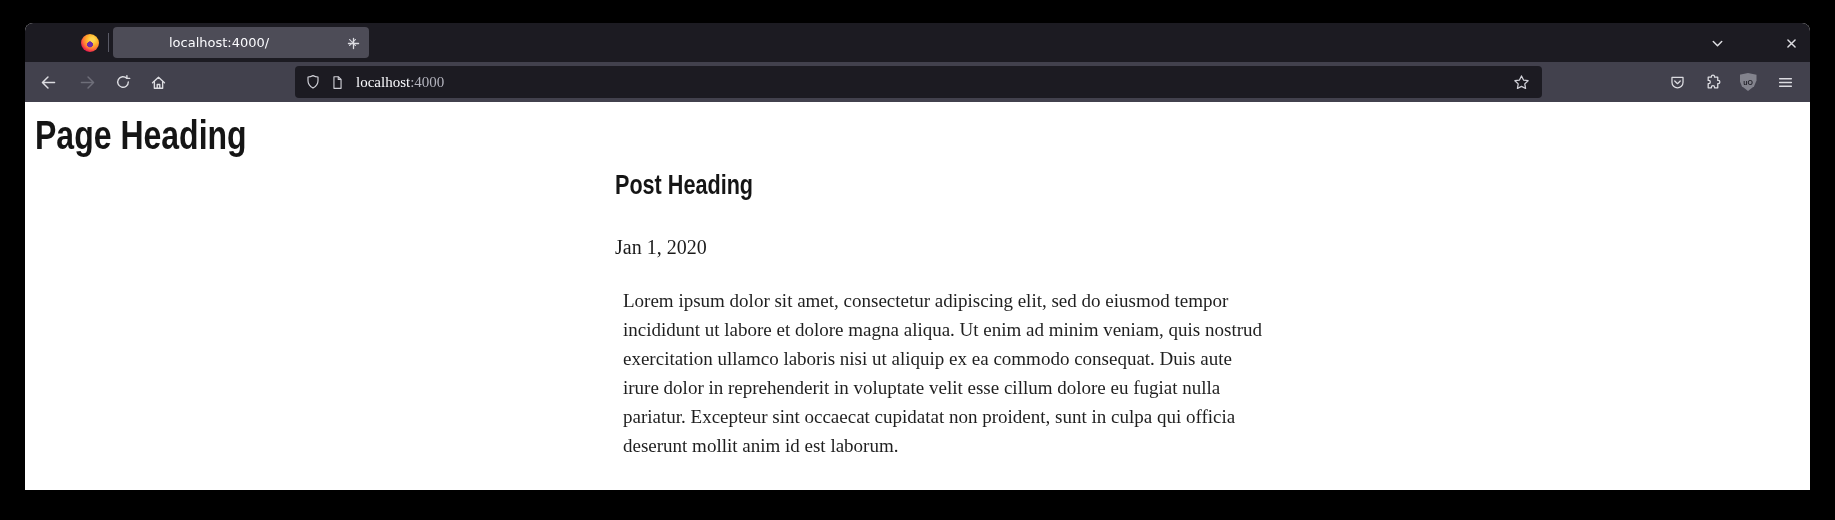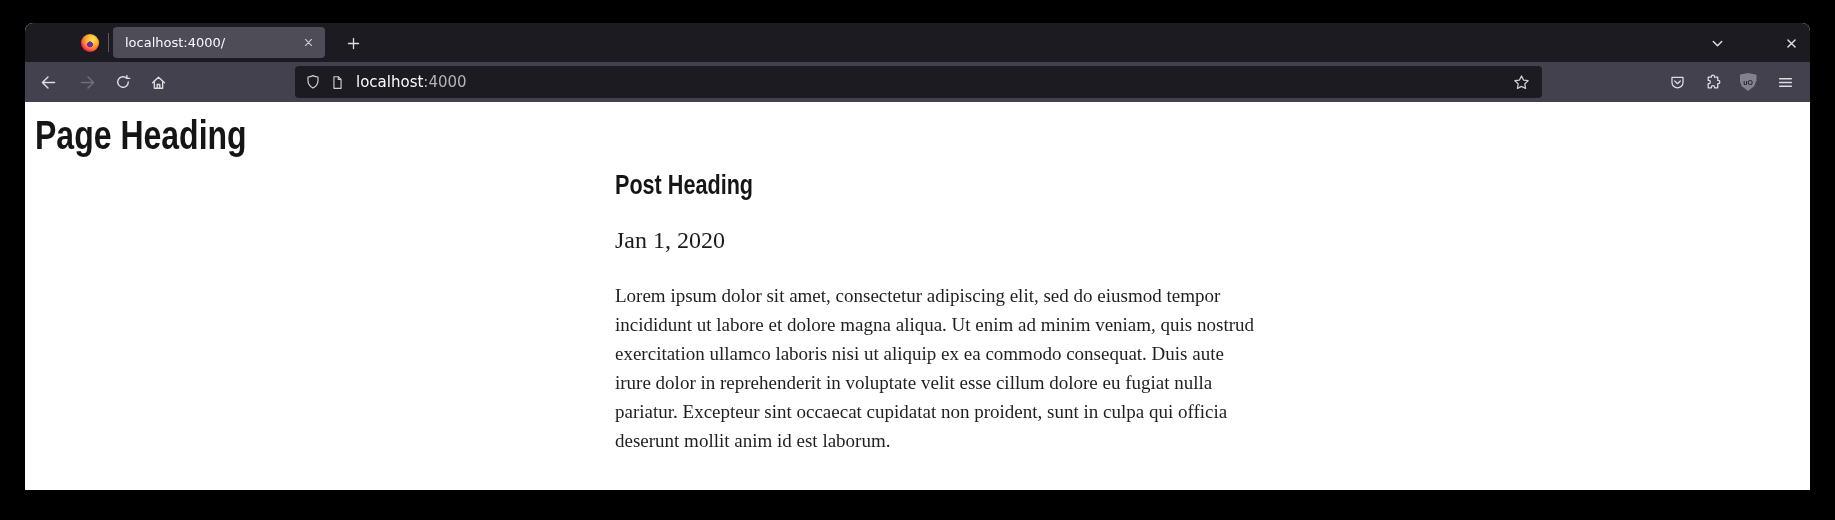--- a/index.html
+++ b/index.html
@@ -10,42 +10,42 @@
   
   .tab-bar{position:absolute;left:0;top:0;width:100%;height:39px;background:var(--tabbar-bg,#1c1b22);}
   .ffview{position:absolute;left:52px;top:7px;width:26px;height:26px;border-radius:4px;
           display:flex;align-items:center;justify-content:center;background:none;border:none;padding:0;cursor:pointer;}
   .fx-logo{width:18px;height:18px;border-radius:50%;
      background:
        radial-gradient(circle at 50% 58%, #6f2da8 0 21%, rgba(0,0,0,0) 23%),
        radial-gradient(circle at 63% 32%, #ffd64f 0 12%, #ffb129 34%, #ff7139 56%, #e8174f 76%, #a40a6b 100%);}
   .tab-sep{position:absolute;left:83px;top:10px;width:1px;height:19px;background:#5a5a66;}
   .tab{position:absolute;left:88px;top:4px;width:212px;height:31px;border-radius:4px;
-       background:var(--tab-bg,#4d4c57);display:flex;align-items:center;cursor:pointer;}
+       background:var(--tab-bg,#4d4c57);display:flex;align-items:center;cursor:pointer;padding-left:44px;}
   .tab-title{margin-left:12px;font-size:13px;color:var(--ui-text,#fbfbfe);flex:1;
        white-space:nowrap;overflow:hidden;}
   .tab-close{background:none;border:none;padding:0;margin-right:8px;width:18px;height:18px;
        display:flex;align-items:center;justify-content:center;color:#cfcfd8;cursor:pointer;}
   .icon-btn{position:absolute;background:none;border:none;padding:0;width:28px;height:28px;
        display:flex;align-items:center;justify-content:center;color:var(--icon,#dcdce1);
        border-radius:4px;cursor:pointer;}
   .new-tab{left:314px;top:6px;}
   .list-tabs{left:1678px;top:6px;}
   .win-close{left:1752px;top:6px;}
   
   .toolbar{position:absolute;left:0;top:39px;width:100%;height:40px;background:var(--toolbar-bg,#42414d);}
   .nav-btn{position:absolute;top:5px;width:30px;height:30px;background:none;border:none;padding:0;
        display:flex;align-items:center;justify-content:center;color:var(--icon,#dcdce1);
        border-radius:4px;cursor:pointer;}
   .nav-back{left:8px;}
   .nav-fwd{left:47px;color:var(--icon-dim,#6e6e79);}
   .nav-reload{left:83px;}
   .nav-home{left:118px;}
   .urlbar{position:absolute;left:270px;top:4px;width:1247px;height:32px;border-radius:4px;
-       background:var(--field-bg,#1c1b22);display:flex;align-items:center;cursor:text;}
+       background:var(--field-bg,#1c1b22);display:flex;align-items:center;cursor:text;font-family:Liberation Serif, serif;}
   .urlbar .lead{display:flex;align-items:center;gap:9px;margin-left:10px;color:#cfcfd6;}
   .url-text{margin-left:11px;font-size:15px;color:var(--ui-text,#fbfbfe);white-space:nowrap;}
   .url-port{color:var(--dim-text,#b3b3bd);}
   .url-spacer{flex:1;}
   .star-btn{background:none;border:none;padding:0;margin-right:9px;width:24px;height:24px;
        display:flex;align-items:center;justify-content:center;color:#d0d0d8;cursor:pointer;}
   .tb-right{position:absolute;top:5px;width:30px;height:30px;background:none;border:none;padding:0;
        display:flex;align-items:center;justify-content:center;color:var(--icon,#dcdce1);cursor:pointer;}
   .pocket-btn{left:1637px;} .ext-btn{left:1673px;} .ublock-btn{left:1708px;} .menu-btn{left:1745px;}
   .ublock-shield{width:17px;height:18px;background:#83838d;
@@ -53,22 +53,22 @@
        display:flex;align-items:center;justify-content:center;}
   .ublock-shield span{font-size:7px;font-weight:bold;color:#26252d;line-height:1;}
   
   .content{position:absolute;left:0;top:79px;width:100%;height:503px;background:var(--content-bg,#fff);
        color:var(--body-text,#1d1d1d);}
   .condensed{font-family:"Liberation Sans",sans-serif;font-weight:700;
        transform:scaleX(.8);transform-origin:0 0;white-space:nowrap;color:var(--heading,#151515);}
   .site-heading{position:absolute;left:10px;top:12px;font-size:40px;line-height:1.05;margin:0;}
   .post{position:absolute;left:590px;top:68px;width:648px;}
   .post-title{font-size:27px;line-height:1.15;margin:0;}
-  .post-date{margin-top:26px;font-family:"Liberation Serif",serif;font-size:24px;color:#1b1b1b;}
-  .post-body{margin:27px 0 0 0;font-family:"Liberation Serif",serif;font-size:19px;
+  .post-date{margin-top:35px;font-family:"Liberation Serif",serif;font-size:20px;color:#1b1b1b;}
+  .post-body{margin:27px 0 0 8px;font-family:"Liberation Serif",serif;font-size:19px;
        line-height:29px;color:#1f1f1f;}
   svg{display:block;}
 </style>
 </head>
 <body>
 
 <div class="stage">
   <div class="browser-window">
 
     <div class="tab-bar">

